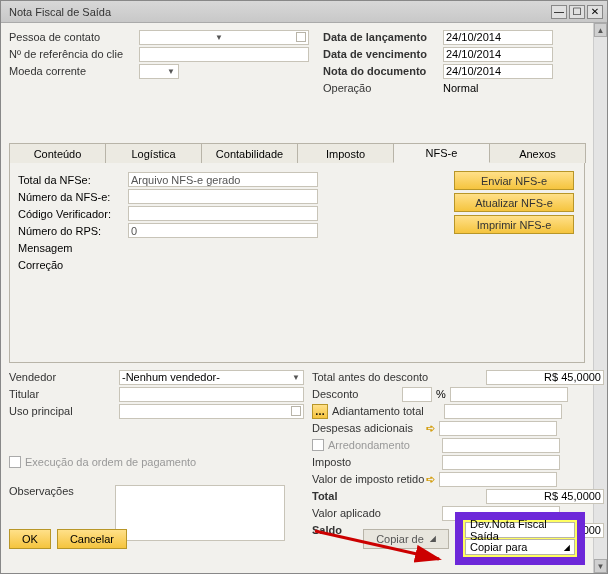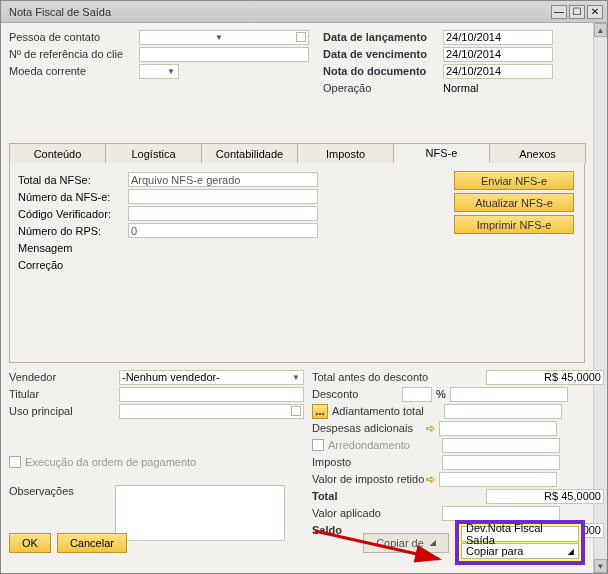--- a/index.html
+++ b/index.html
@@ -34,21 +34,21 @@
   .bg-left { width: 300px; }
   .bg-right { flex:1; }
   .mini-btn { width:16px; height:15px; background: linear-gradient(#ffe089,#f5c43e); border:1px solid #b89628; display:inline-flex;align-items:center;justify-content:center; font-weight:bold; font-size:10px;}
   .arrow-y { color:#d4a016; font-weight:bold; }
   .chk { width:12px;height:12px;border:1px solid #aaa;background:#fff;display:inline-block;margin-right:4px;vertical-align:middle;}
   .textarea { border:1px solid #c8c4b8; background:#fff; width:170px; height:56px; }
   .footer { position:absolute; left:8px; right:8px; bottom:8px; display:flex; align-items:center; }
   .btn { height:20px; padding:0 12px; border:1px solid #b89628; background:linear-gradient(#ffe089,#f5c43e); display:inline-flex;align-items:center;justify-content:center; margin-right:6px; }
   .btn.grey { background:#e8e6de; border:1px solid #b8b4a8; color:#555; }
   .btn.grey .dd2 { margin-left:6px; font-size:8px;color:#555;}
-  .highlight-box { border:4px solid #6d28d9; background:#ffff60; padding:1px; }
+  .highlight-box { border:8px solid #6d28d9; background:#ffff60; padding:1px; }
   .highlight-box .hl-row { background:#fff; border:1px solid #b8b4a8; padding:1px 4px; margin:1px; display:flex; align-items:center; height:16px; }
   .red-arrow { position:absolute; pointer-events:none; }
   .val-right { text-align:right; justify-content:flex-end;margin-left:44px; }
   .disabled-txt { color:#999; }
   svg { display:block; }
 </style>
 </head>
 <body>
 
 <div class="window">

